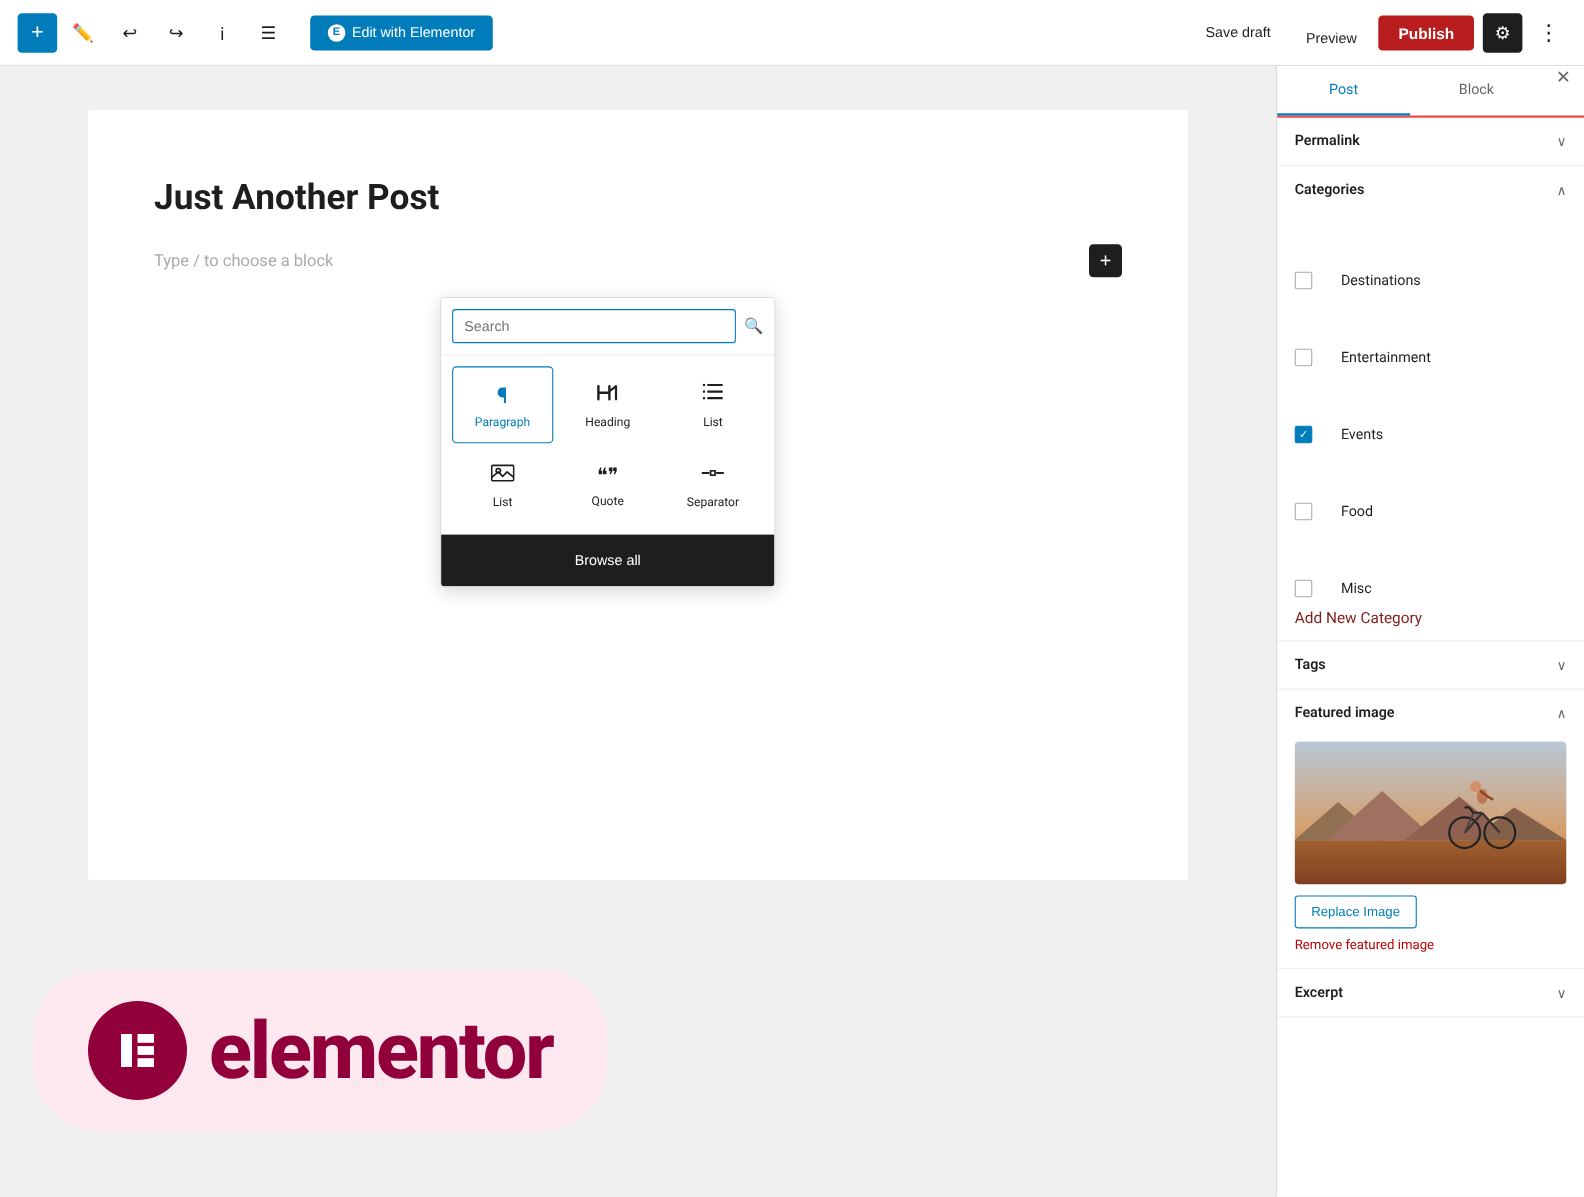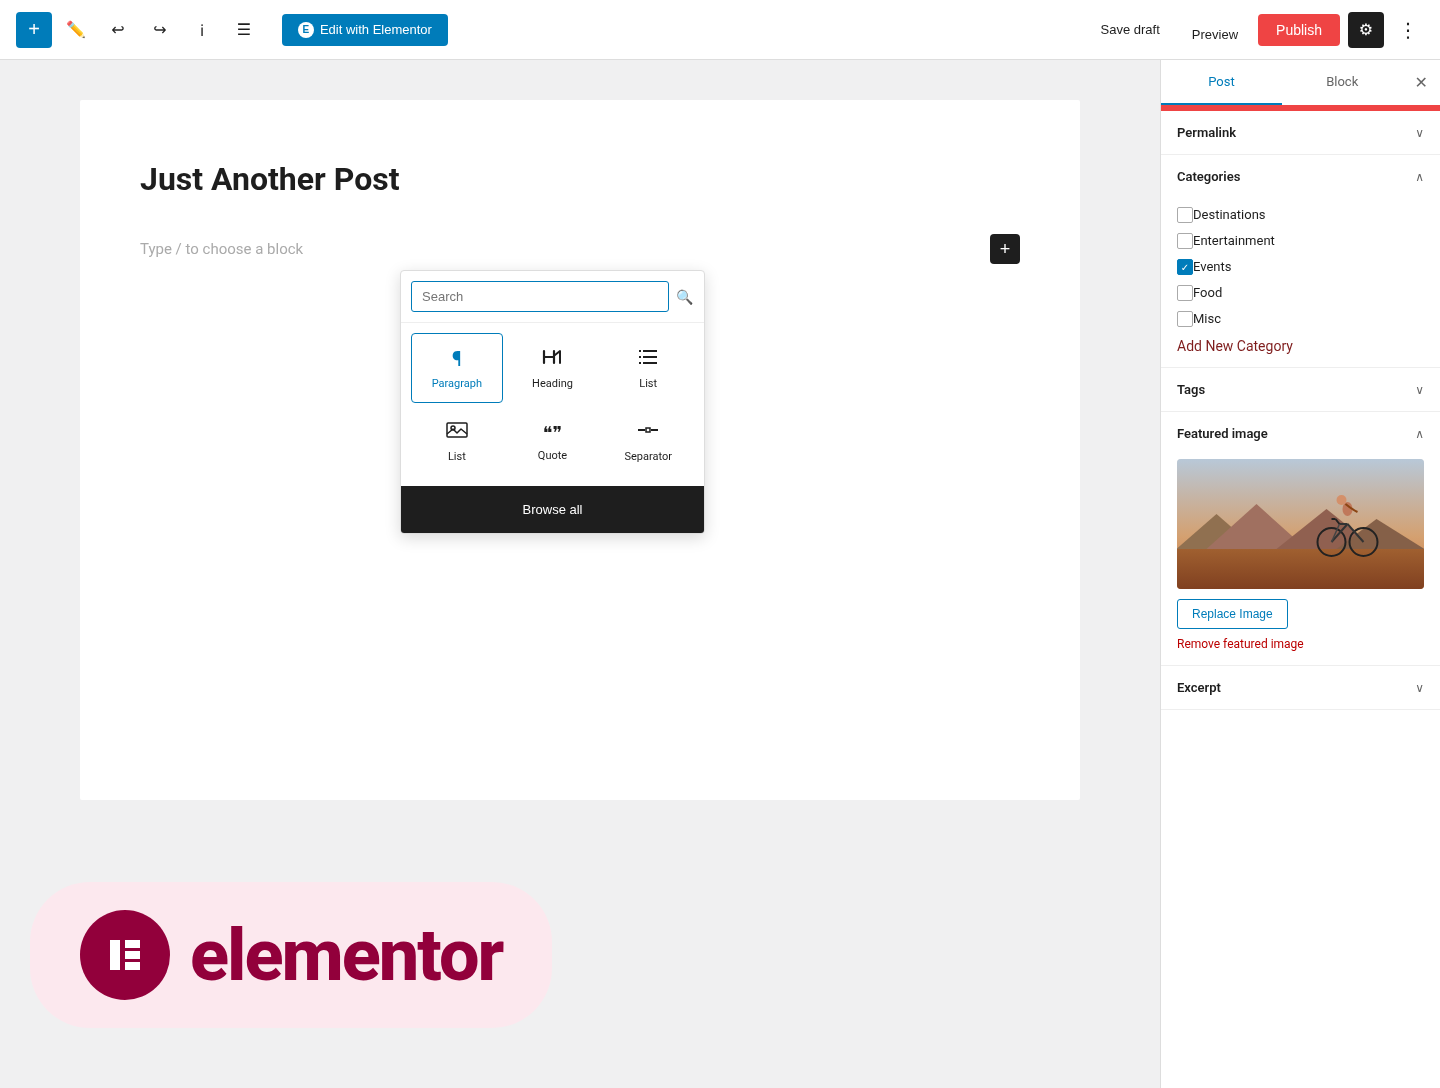--- a/index.html
+++ b/index.html
@@ -84,27 +84,27 @@
     .preview-btn {
       background: none;
       border: none;
       cursor: pointer;
       font-size: 13px;
       color: #1e1e1e;
       padding: 8px 12px;
       margin-top: 10px;
     }
     .publish-btn {
-      background: #ef4444;
+      background: #b91c1c;
       color: #fff;
       border: none;
       border-radius: 4px;
       padding: 8px 18px;
       font-size: 14px;
-      font-weight: 400;
+      font-weight: 700;
       cursor: pointer;
     }
     .settings-btn {
       background: #1e1e1e;
       color: #fff;
       border: none;
       border-radius: 4px;
       width: 36px;
       height: 36px;
       cursor: pointer;
@@ -140,21 +140,21 @@
       background: #fff;
       min-height: 700px;
       border-radius: 2px;
       padding: 60px 60px 40px 60px;
       position: relative;
     }
     .post-title {
       font-size: 32px;
       font-weight: 700;
       color: #1e1e1e;
-      margin-bottom: 36px;
+      margin-bottom: 24px;
       outline: none;
     }
     .block-placeholder {
       color: #aaa;
       font-size: 15px;
       margin-bottom: 20px;
       display: flex;
       align-items: center;
       justify-content: space-between;
     }
@@ -252,22 +252,22 @@
     .sidebar {
       width: 280px;
       background: #fff;
       border-left: 1px solid #ddd;
       overflow-y: auto;
       display: flex;
       flex-direction: column;
     }
     .sidebar-header {
       display: flex;
-      align-items: center;
-      border-bottom: 6px solid #ef4444;
+      align-items: flex-start;
+      border-bottom: 2px solid #ef4444;
       position: relative;
     }
     .sidebar-tab {
       flex: 1;
       text-align: center;
       padding: 14px 0;
       font-size: 13px;
       cursor: pointer;
       color: #666;
       border-bottom: 2px solid transparent;
@@ -305,24 +305,25 @@
       color: #666;
       font-size: 12px;
     }
 
     
     .categories-content {
       padding: 4px 16px 12px 16px;
     }
     .category-item {
       display: flex;
-      align-items: flex-start;
-      gap: 0;
+      align-items: center;
+      gap: 26px;
       padding: 5px 0;
       cursor: pointer;
+      margin-top: 44px;
     }
     .category-checkbox {
       width: 16px;
       height: 16px;
       border: 1.5px solid #aaa;
       border-radius: 2px;
       display: flex;
       align-items: center;
       justify-content: center;
       flex-shrink: 0;

